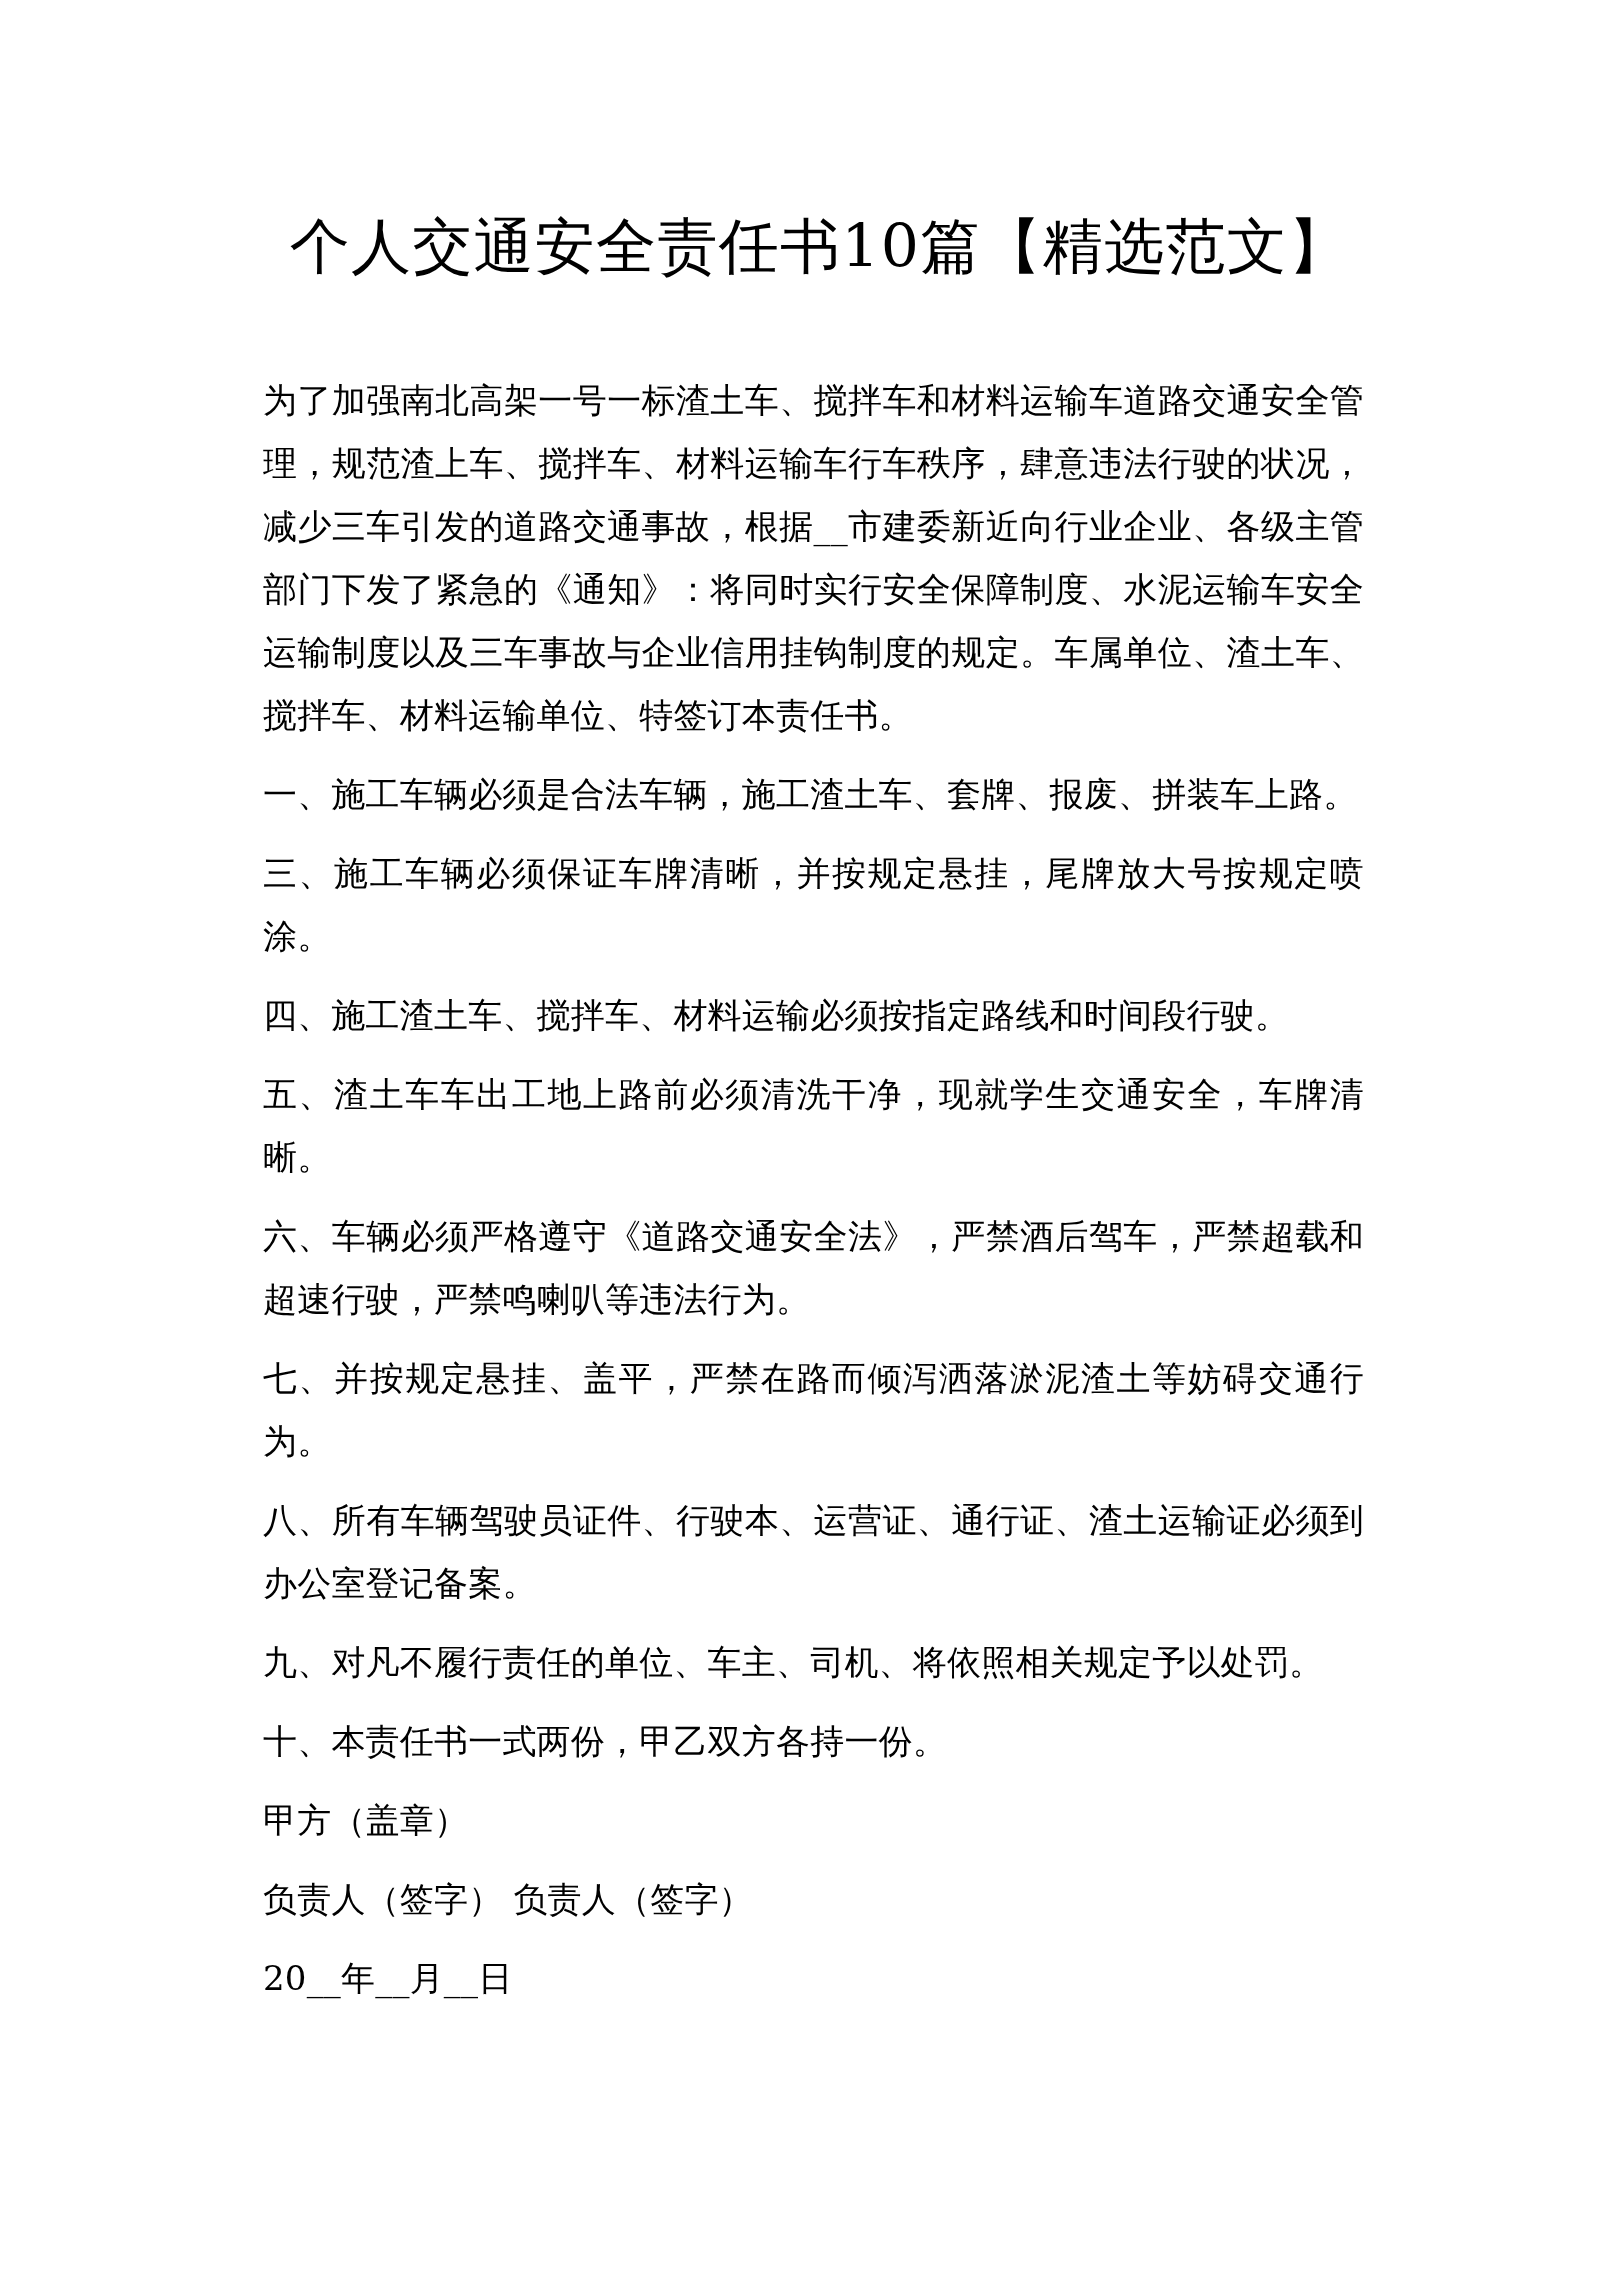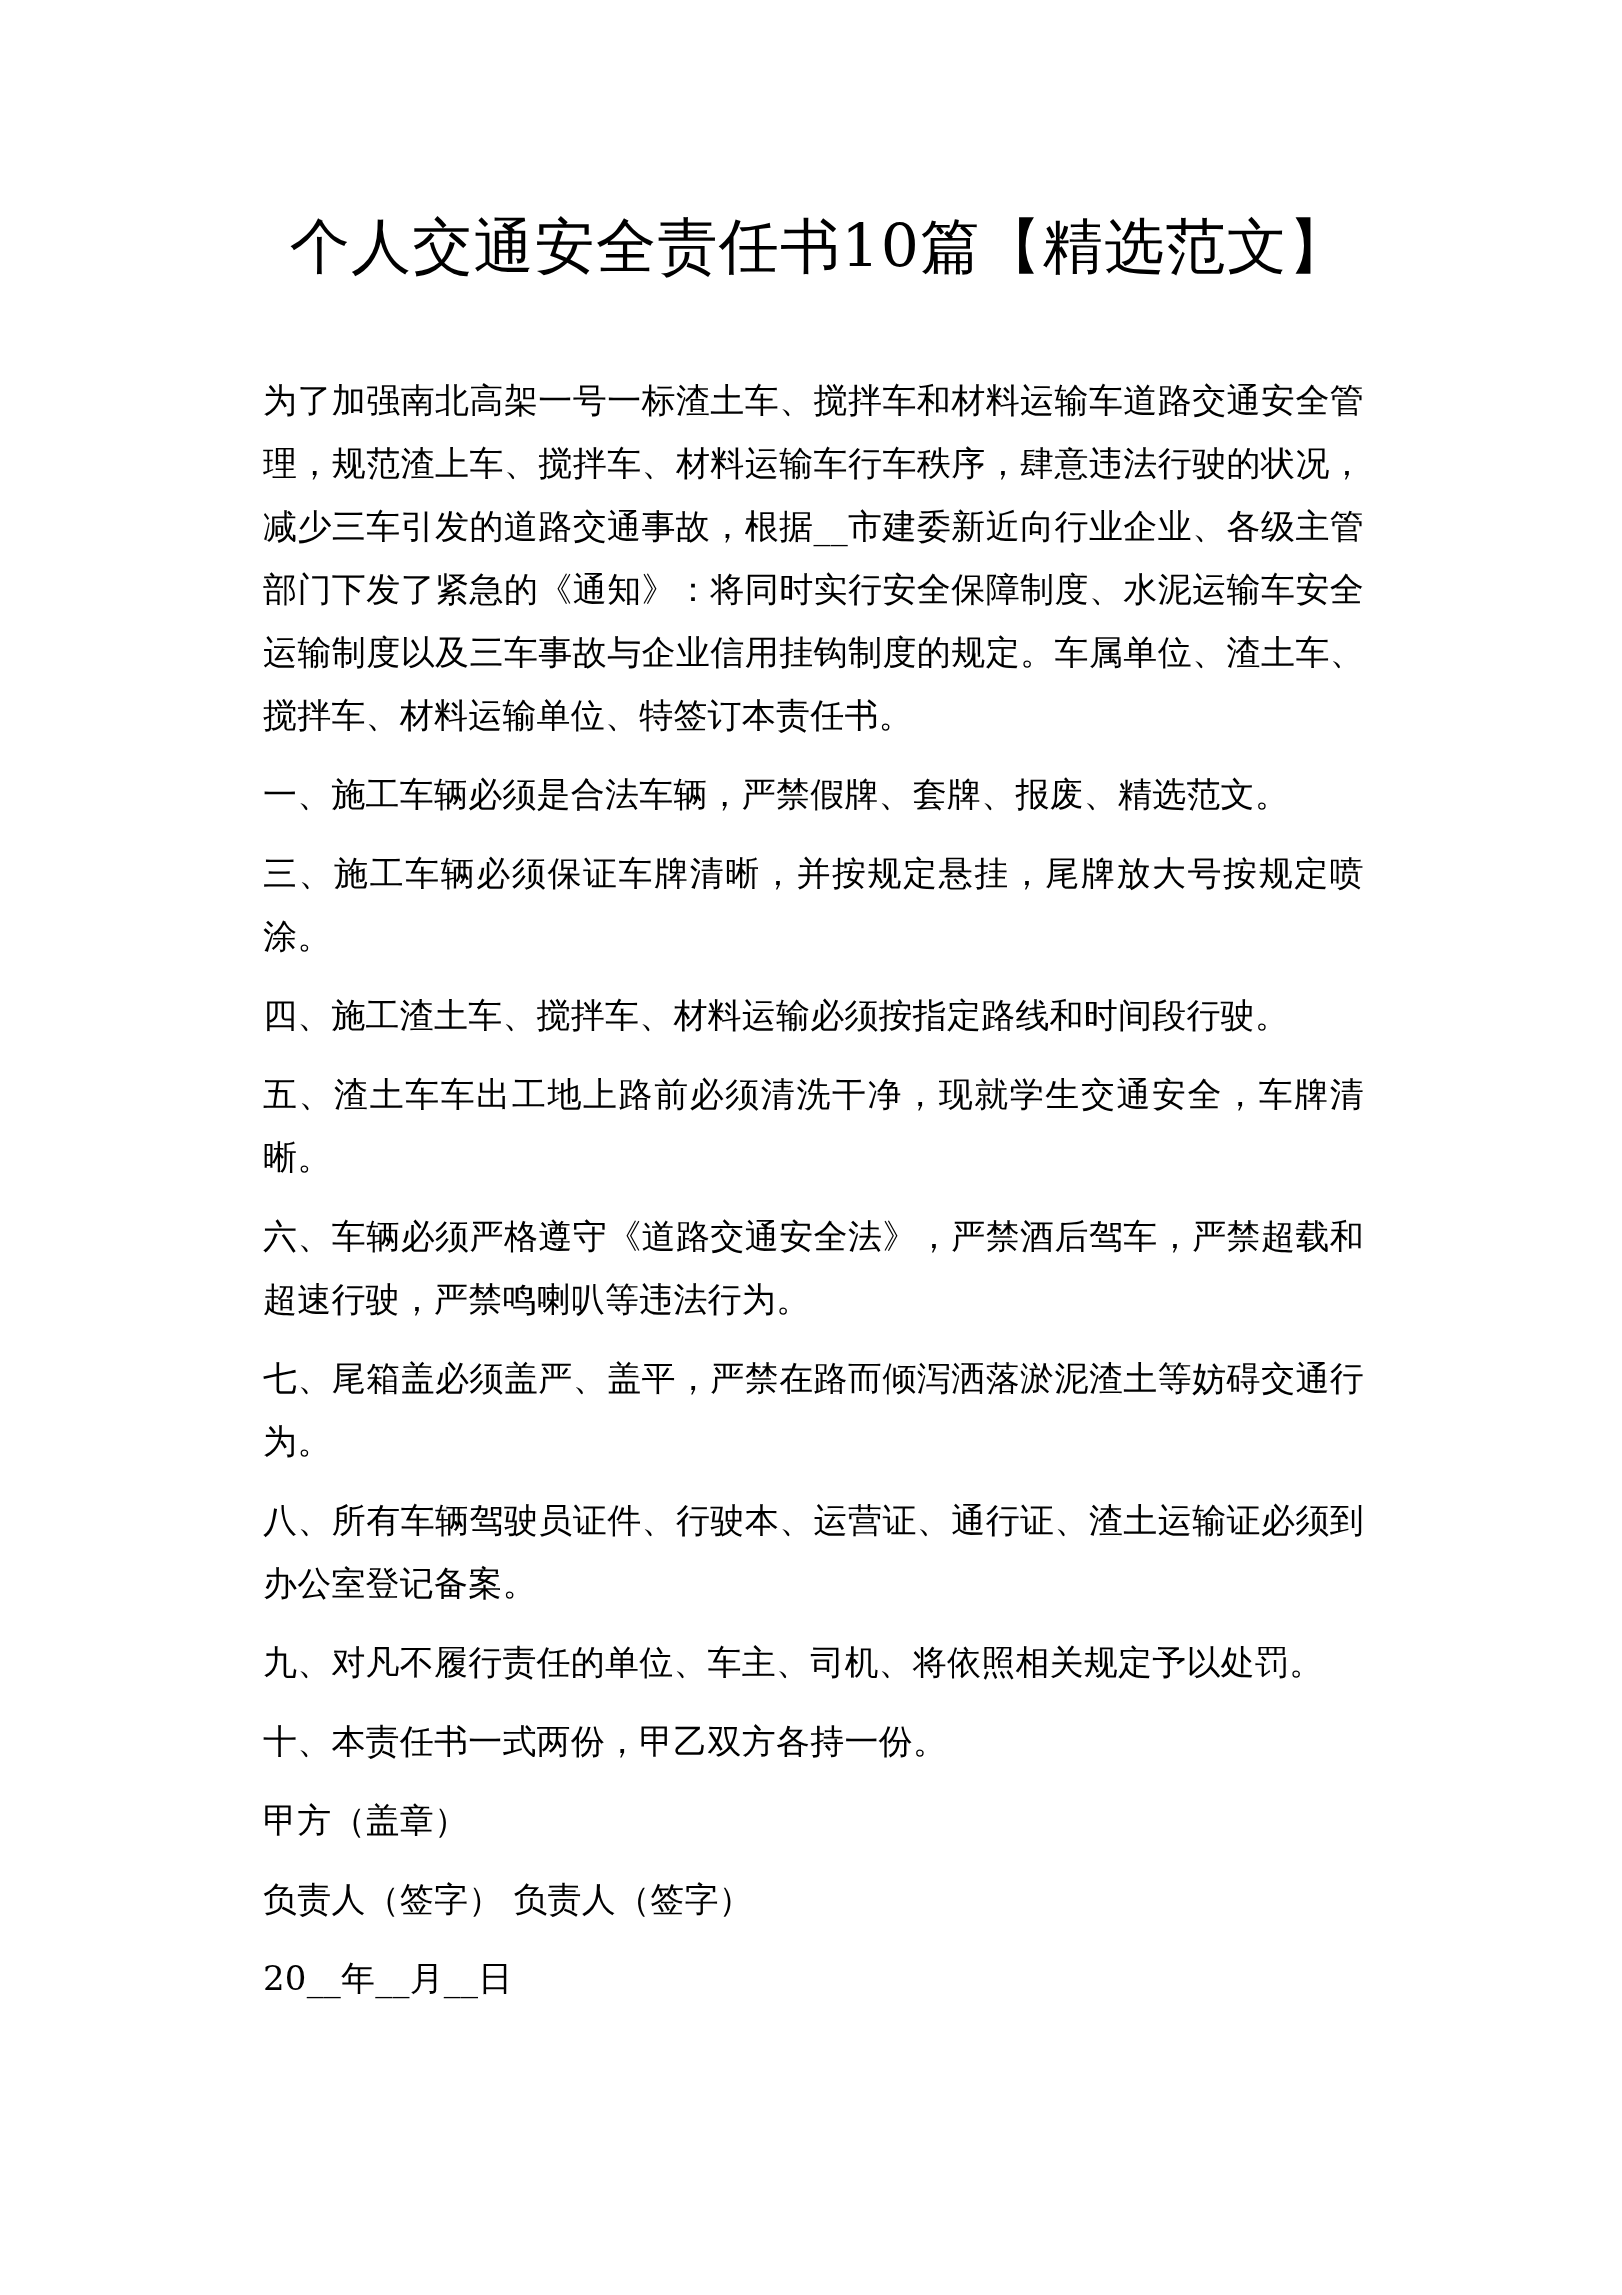--- a/index.html
+++ b/index.html
@@ -59,26 +59,26 @@
 <body>
 
 <div class="page">
 
   <h1 class="doc-title">个人交通安全责任书10篇【精选范文】</h1>
 
   <div class="body">
 
     <p class="para">为了加强南北高架一号一标渣土车、搅拌车和材料运输车道路交通安全管理，规范渣上车、搅拌车、材料运输车行车秩序，肆意违法行驶的状况，减少三车引发的道路交通事故，根据__市建委新近向行业企业、各级主管部门下发了紧急的《通知》：将同时实行安全保障制度、水泥运输车安全运输制度以及三车事故与企业信用挂钩制度的规定。车属单位、渣土车、搅拌车、材料运输单位、特签订本责任书。</p>
 
-    <p class="para">一、施工车辆必须是合法车辆，严禁假牌、套牌、报废、精选范文。</p>
+    <p class="para">一、施工车辆必须是合法车辆，施工渣土车、套牌、报废、拼装车上路。</p>
     <p class="para">三、施工车辆必须保证车牌清晰，并按规定悬挂，尾牌放大号按规定喷涂。</p>
     <p class="para">四、施工渣土车、搅拌车、材料运输必须按指定路线和时间段行驶。</p>
     <p class="para">五、渣土车车出工地上路前必须清洗干净，现就学生交通安全，车牌清晰。</p>
     <p class="para">六、车辆必须严格遵守《道路交通安全法》，严禁酒后驾车，严禁超载和超速行驶，严禁鸣喇叭等违法行为。</p>
-    <p class="para">七、尾箱盖必须盖严、盖平，严禁在路而倾泻洒落淤泥渣土等妨碍交通行为。</p>
+    <p class="para">七、并按规定悬挂、盖平，严禁在路而倾泻洒落淤泥渣土等妨碍交通行为。</p>
     <p class="para">八、所有车辆驾驶员证件、行驶本、运营证、通行证、渣土运输证必须到办公室登记备案。</p>
     <p class="para">九、对凡不履行责任的单位、车主、司机、将依照相关规定予以处罚。</p>
     <p class="para">十、本责任书一式两份，甲乙双方各持一份。</p>
 
     <p class="para">甲方（盖章）</p>
     <p class="para">负责人（签字） 负责人（签字）</p>
     <p class="para">20__年__月__日</p>
 
     <div class="gap"></div>
 

